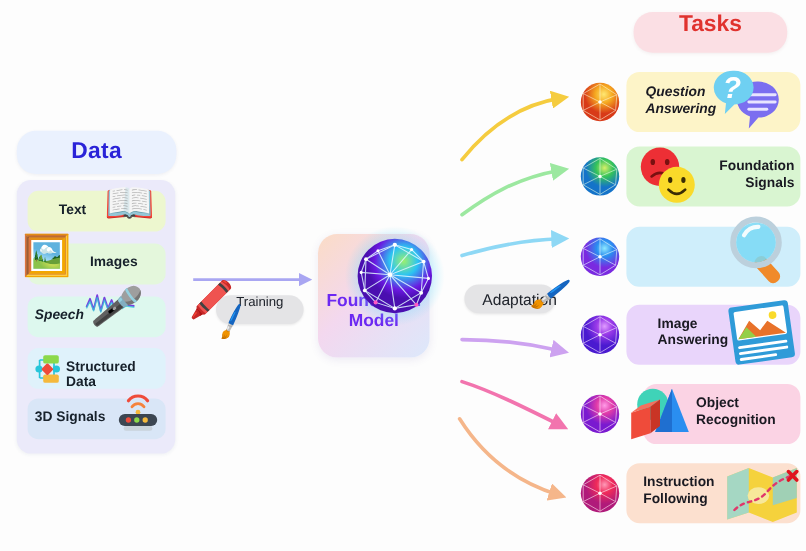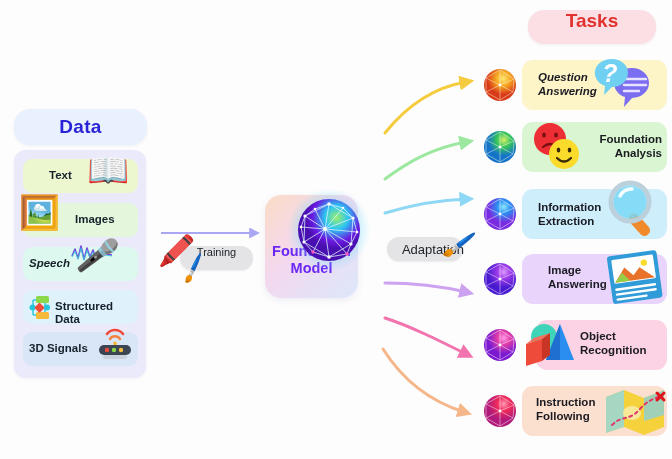--- a/index.html
+++ b/index.html
@@ -320,44 +320,41 @@
         </g>
       <path d="M13,26 q7,-6 14,0" fill="none" stroke="#7a1010" stroke-width="2.2" stroke-linecap="round"></path>
       <circle cx="34" cy="33" r="15" fill="#fada2a"></circle>
       <g fill="#3a2c05">
           <ellipse cx="28.5" cy="29" rx="1.8" ry="2.5"></ellipse>
           <ellipse cx="39.5" cy="29" rx="1.8" ry="2.5"></ellipse>
         </g>
       <path d="M27,37 q7,7 14,0" fill="none" stroke="#3a2c05" stroke-width="2.2" stroke-linecap="round"></path>
     </svg>
     <div class="task-label">
-      <span>Foundation</span><br><span>Analysis</span>
+      <span>Foundation</span><br><span>Signals</span>
     </div>
   </div>
 
   <div class="task-row" id="tr2">
     <svg class="node" viewBox="0 0 36 36">
       <defs>
           <radialGradient id="n2" cx="62%" cy="28%">
             <stop offset="0%" stop-color="#8fe8ff"></stop>
             <stop offset="42%" stop-color="#2a8ef0"></stop>
             <stop offset="100%" stop-color="#7a2ae0"></stop>
           </radialGradient>
         </defs>
       <circle cx="18" cy="18" r="16" fill="url(#n2)"></circle>
       <g stroke="#e8f8ff" stroke-width=".6" opacity=".85" fill="none">
         <path d="M4,11 L18,3 L32,12 L31,25 L18,33 L4,25 Z"></path>
           <path d="M18,3 L18,18 L18,33 M4,11 L18,18 L32,12 M4,25 L18,18 L31,25"></path>
       </g>
         <circle cx="18" cy="18" r="1.4" fill="#fff"></circle>
     </svg>
     <div class="task-card"></div>
-    <div class="task-label">
-      <span>Information</span><br><span>Extraction</span>
-    </div>
     <svg style="position:absolute;left:124px;top:-5px;z-index:6;" width="64" height="62" viewBox="0 0 64 62">
       <rect x="30" y="32" width="11" height="26" rx="5" fill="#f08a2a" transform="rotate(-42 35 45)"></rect>
       <circle cx="26" cy="22" r="19" fill="none" stroke="#bcd0dc" stroke-width="5"></circle>
       <circle cx="26" cy="22" r="16.5" fill="#79d8f5" opacity=".85"></circle>
       <path d="M16,16 a13,13 0 0 1 12,-7" fill="none" stroke="#ffffff" stroke-width="3.5" stroke-linecap="round" opacity=".9"></path>
     </svg>
   </div>
 
   <div class="task-row" id="tr3">
     <svg class="node" viewBox="0 0 36 36">

